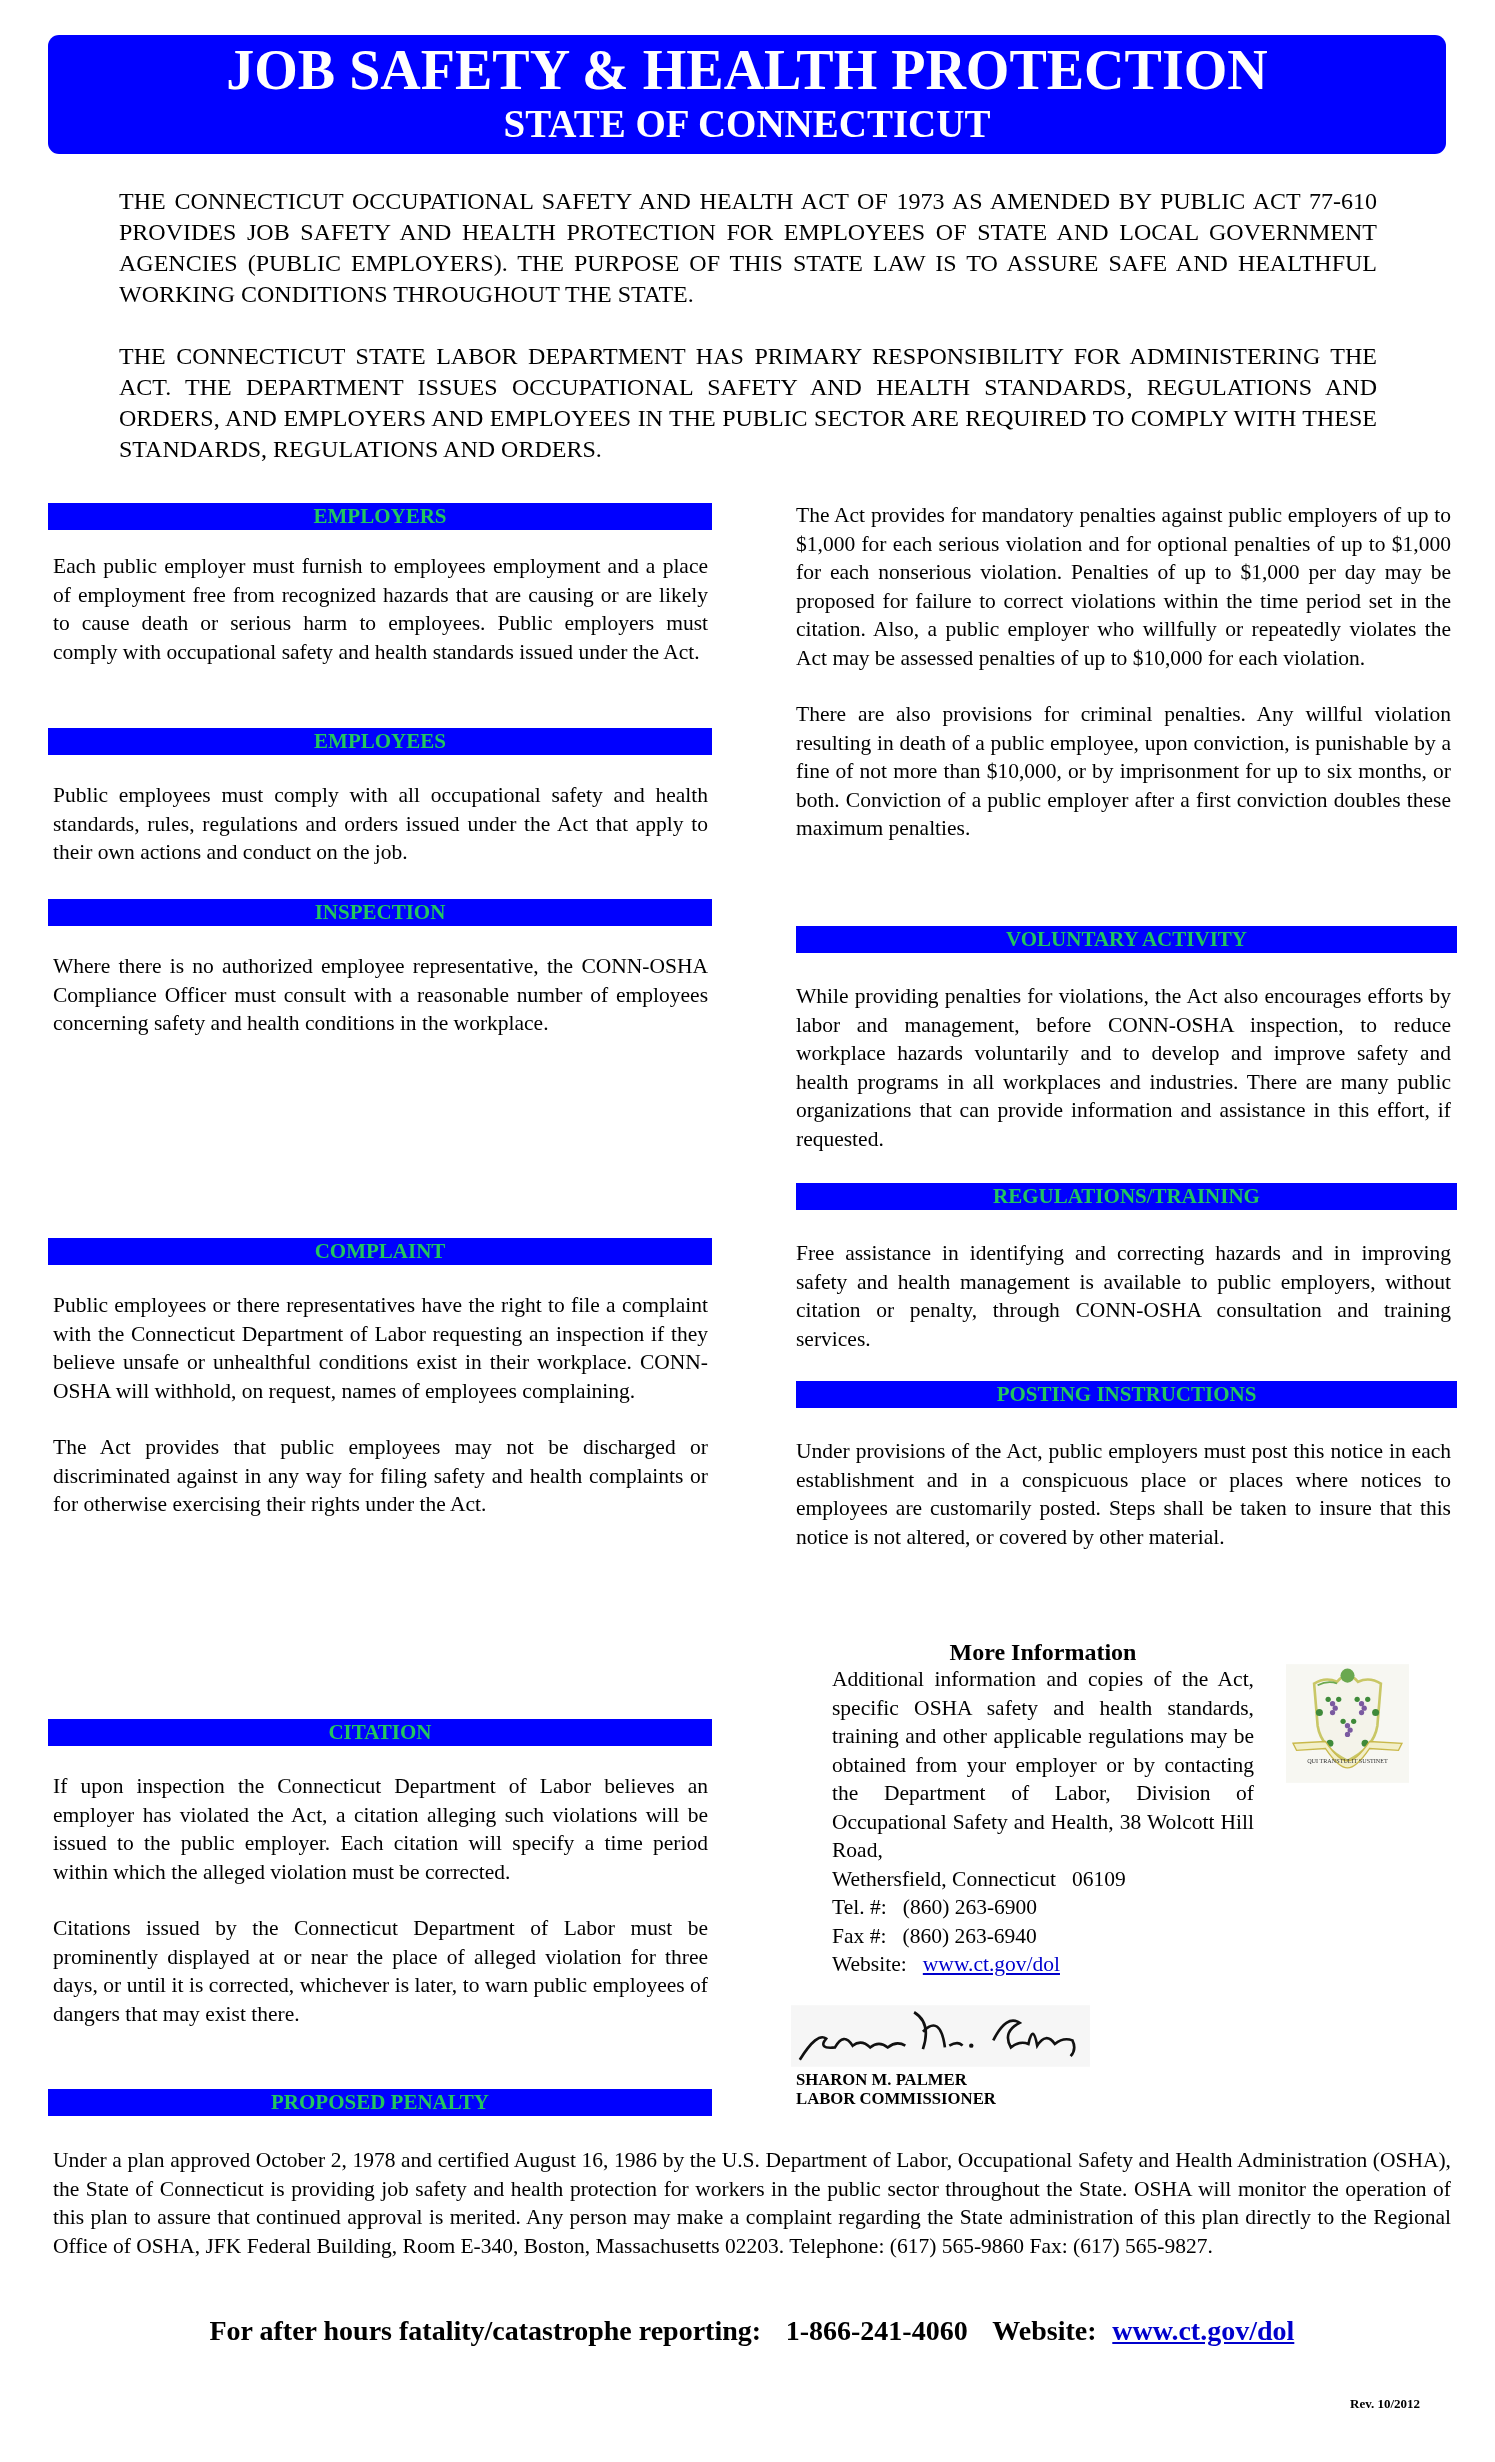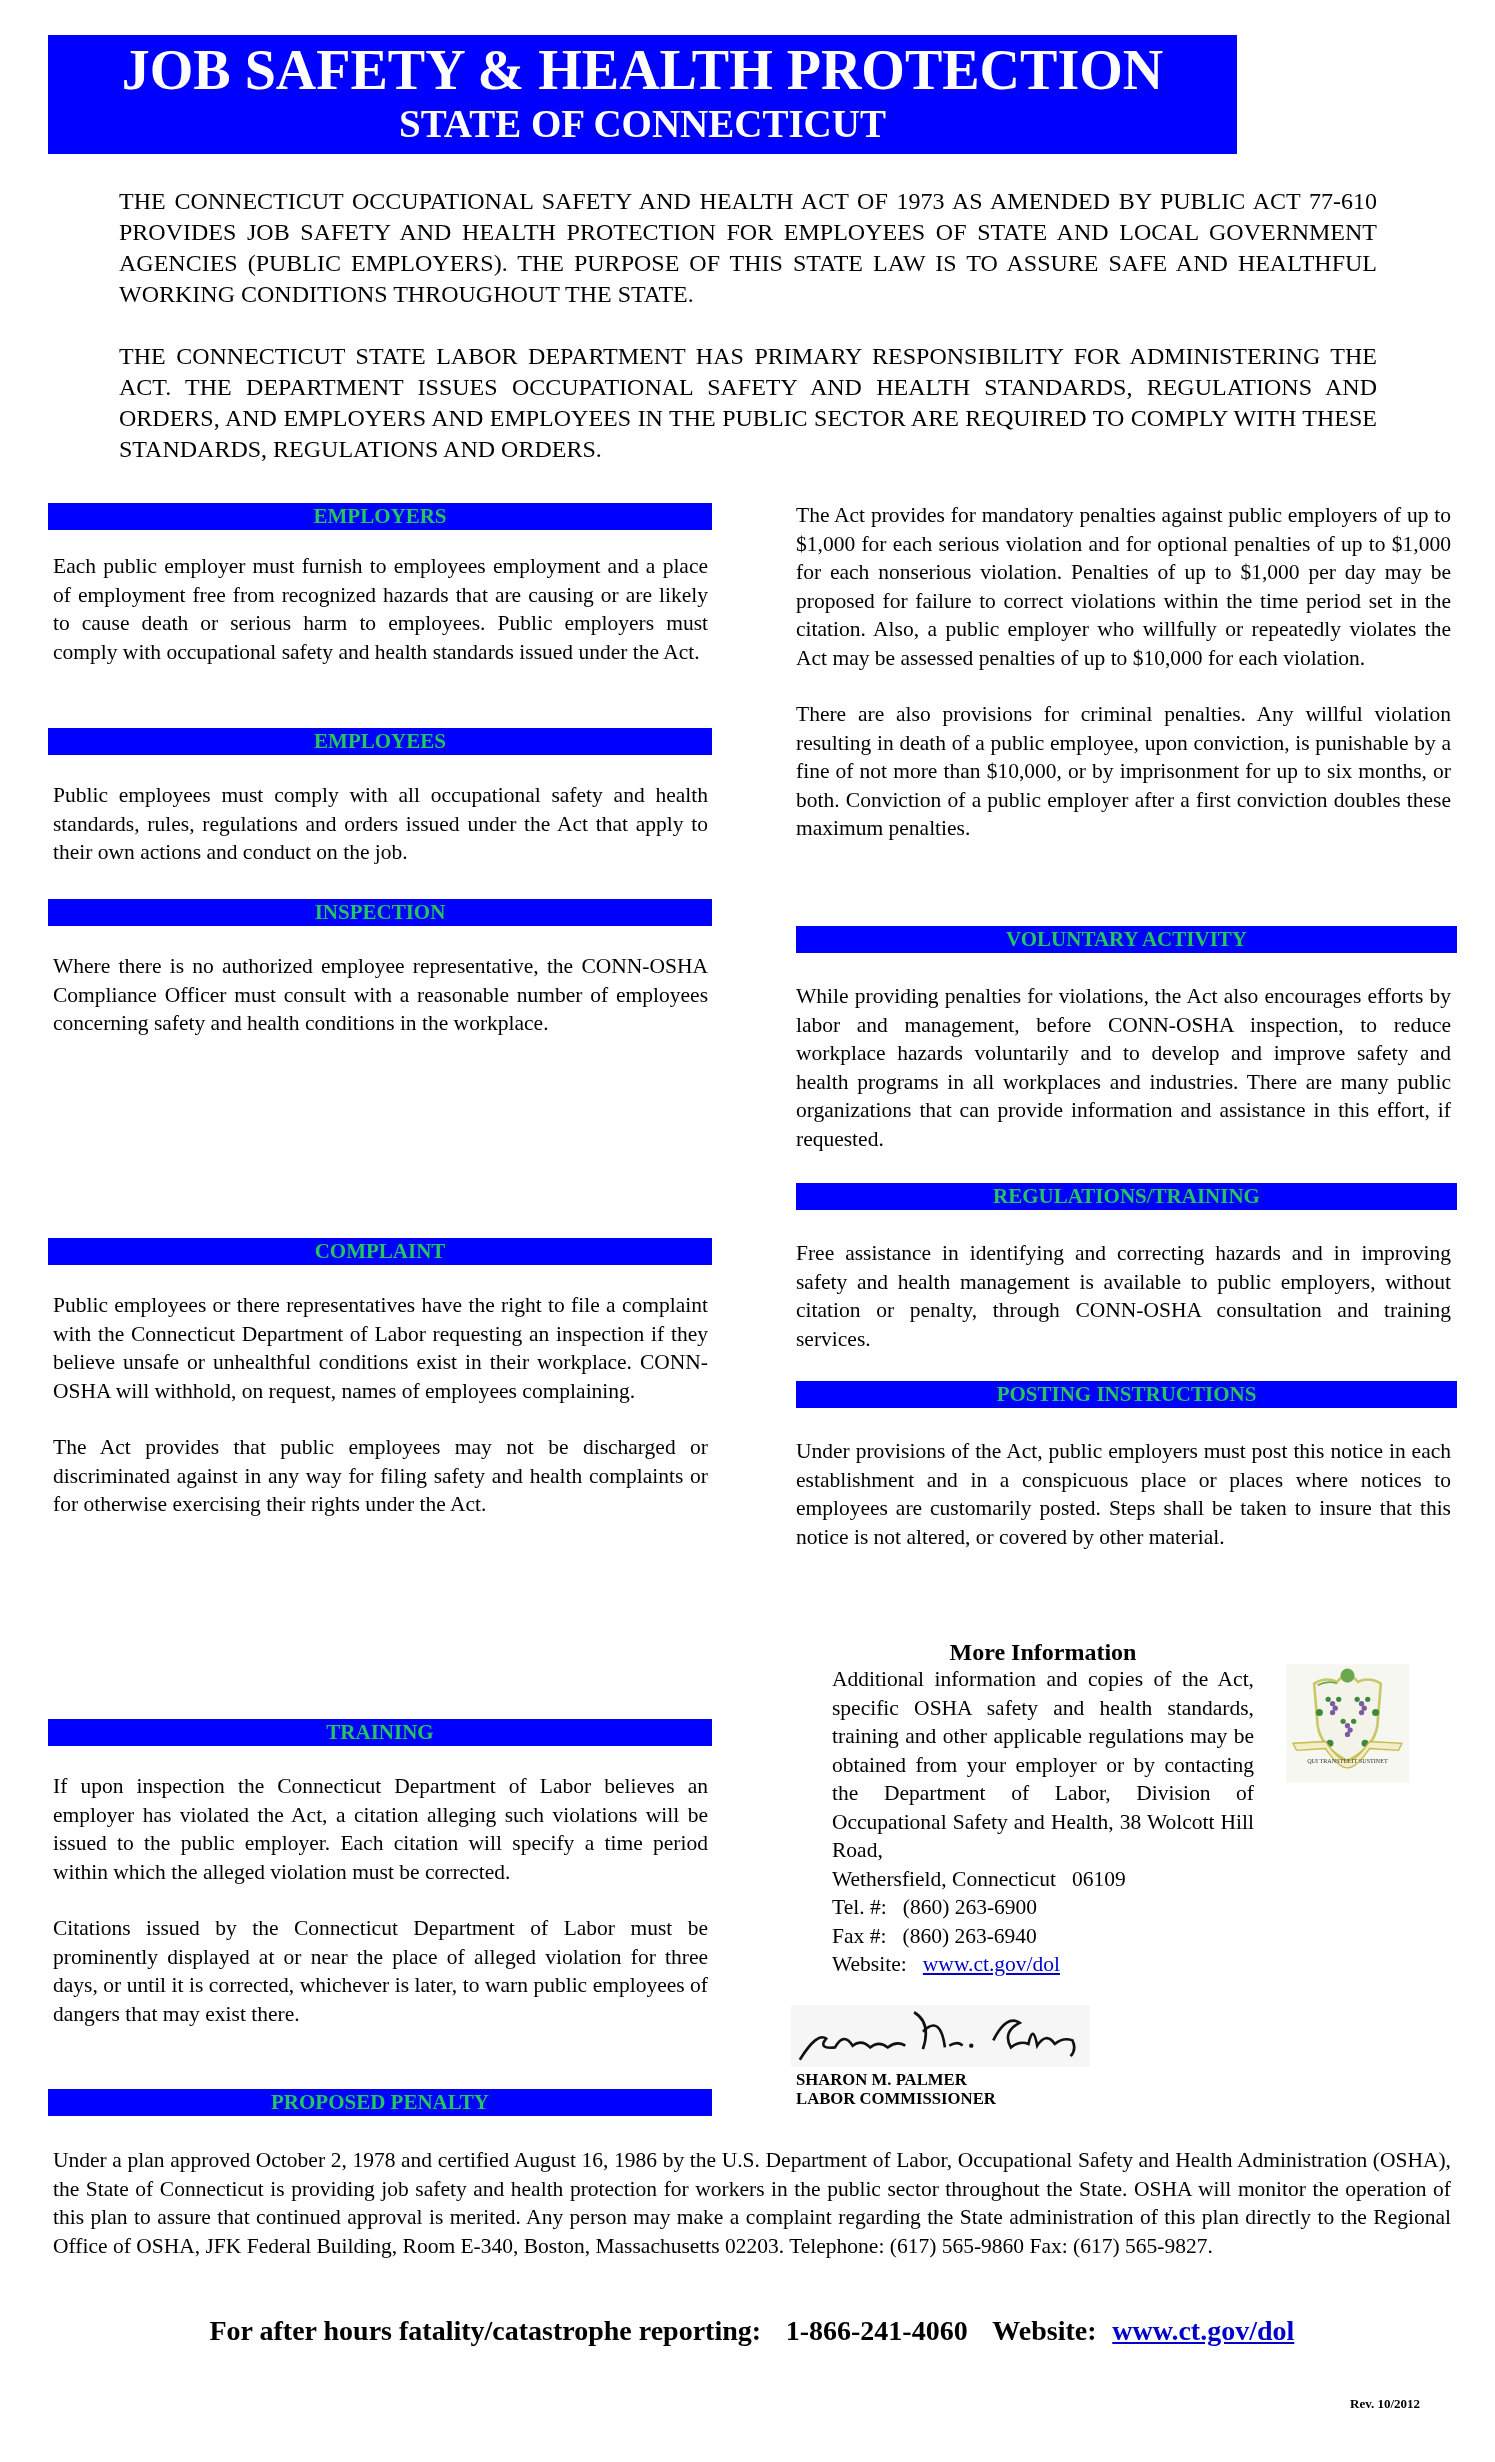--- a/index.html
+++ b/index.html
@@ -1,19 +1,19 @@
 <!DOCTYPE html>
 <html style="font-size:14px"><head>
 <meta charset="utf-8">
 <style>
   html, body { margin:0; padding:0; background:#fff; }
   body { width:1495px; height:2462px; position:relative; overflow:hidden;
          font-family:"Liberation Serif","DejaVu Serif",serif; color:#000; }
   .abs { position:absolute; }
-  .hdr { left:48px; top:35px; width:1189px; height:119px; background:#0000ff; color:#fff; text-align:center; }
+  .hdr { left:48px; top:35px; width:1398px; height:119px; background:#0000ff; color:#fff; text-align:center;border-radius:11px; }
   .hdr-title { font-weight:bold; font-size:56px; line-height:63px; padding-top:3.5px; letter-spacing:0px; }
   .hdr-sub { font-weight:bold; font-size:39px; line-height:44px; }
   .intro { left:119px; width:1258px; font-size:24px; line-height:31px; text-align:justify; text-align-last:left; }
   .intro p { margin:0 0 31px 0; }
   .bar { height:27px; background:#0000ff; color:#22c55e; font-weight:bold; font-size:21px; line-height:27px; text-align:center; }
   .lbar { left:48px; width:664px; }
   .rbar { left:796px; width:661px; }
   .txt { font-size:21.5px; line-height:28.5px; text-align:justify; }
   .txt p { margin:0 0 28px 0;font-family:Liberation Serif, serif; }
   .ltxt { left:53px; width:655px; }
@@ -58,21 +58,21 @@
 <div class="abs txt ltxt" style="top:952px;">
   <p>Where there is no authorized employee representative, the CONN-OSHA Compliance Officer must consult with a reasonable number of employees concerning safety and health conditions in the workplace.</p>
 </div>
 
 <div class="abs bar lbar" style="top:1238px;">COMPLAINT</div>
 <div class="abs txt ltxt" style="top:1291px;">
   <p>Public employees or there representatives have the right to file a complaint with the Connecticut Department of Labor requesting an inspection if they believe unsafe or unhealthful conditions exist in their workplace. CONN-OSHA will withhold, on request, names of employees complaining.</p>
   <p>The Act provides that public employees may not be discharged or discriminated against in any way for filing safety and health complaints or for otherwise exercising their rights under the Act.</p>
 </div>
 
-<div class="abs bar lbar" style="top:1719px;">TRAINING</div>
+<div class="abs bar lbar" style="top:1719px;">CITATION</div>
 <div class="abs txt ltxt" style="top:1772px;">
   <p>If upon inspection the Connecticut Department of Labor believes an employer has violated the Act, a citation alleging such violations will be issued to the public employer. Each citation will specify a time period within which the alleged violation must be corrected.</p>
   <p>Citations issued by the Connecticut Department of Labor must be prominently displayed at or near the place of alleged violation for three days, or until it is corrected, whichever is later, to warn public employees of dangers that may exist there.</p>
 </div>
 
 <div class="abs bar lbar" style="top:2089px;">PROPOSED PENALTY</div>
 
 <div class="abs txt rtxt" style="top:501px;">
   <p>The Act provides for mandatory penalties against public employers of up to $1,000 for each serious violation and for optional penalties of up to $1,000 for each nonserious violation. Penalties of up to $1,000 per day may be proposed for failure to correct violations within the time period set in the citation. Also, a public employer who willfully or repeatedly violates the Act may be assessed penalties of up to $10,000 for each violation.</p>
   <p>There are also provisions for criminal penalties. Any willful violation resulting in death of a public employee, upon conviction, is punishable by a fine of not more than $10,000, or by imprisonment for up to six months, or both. Conviction of a public employer after a first conviction doubles these maximum penalties.</p>

